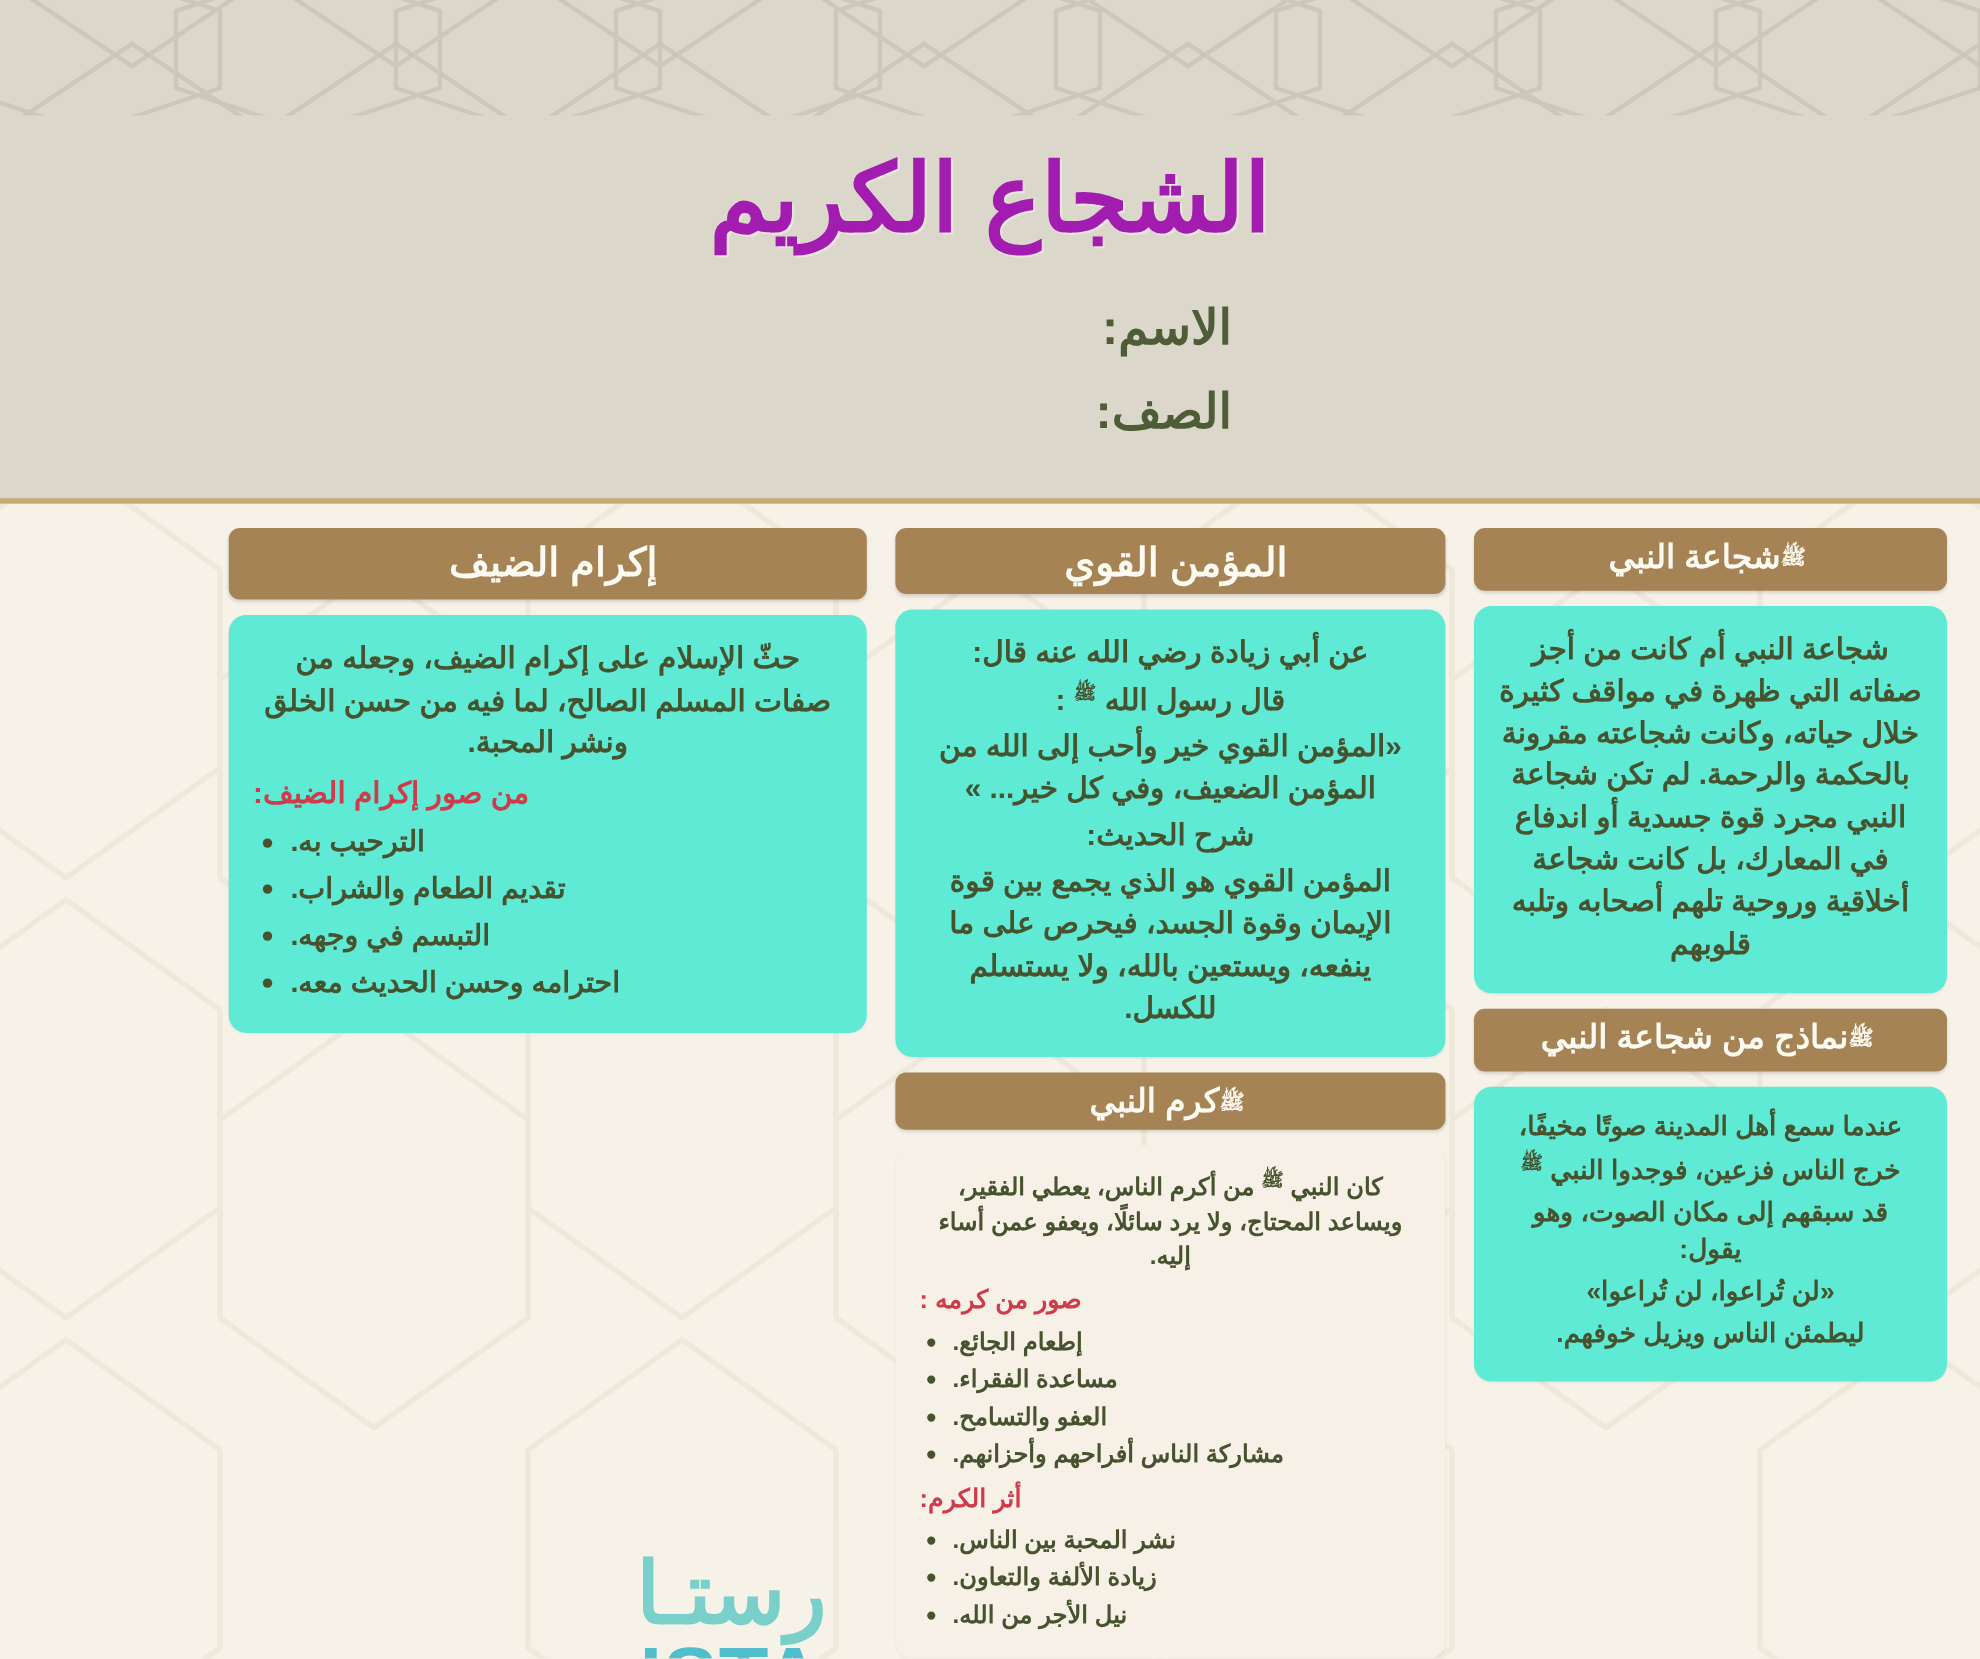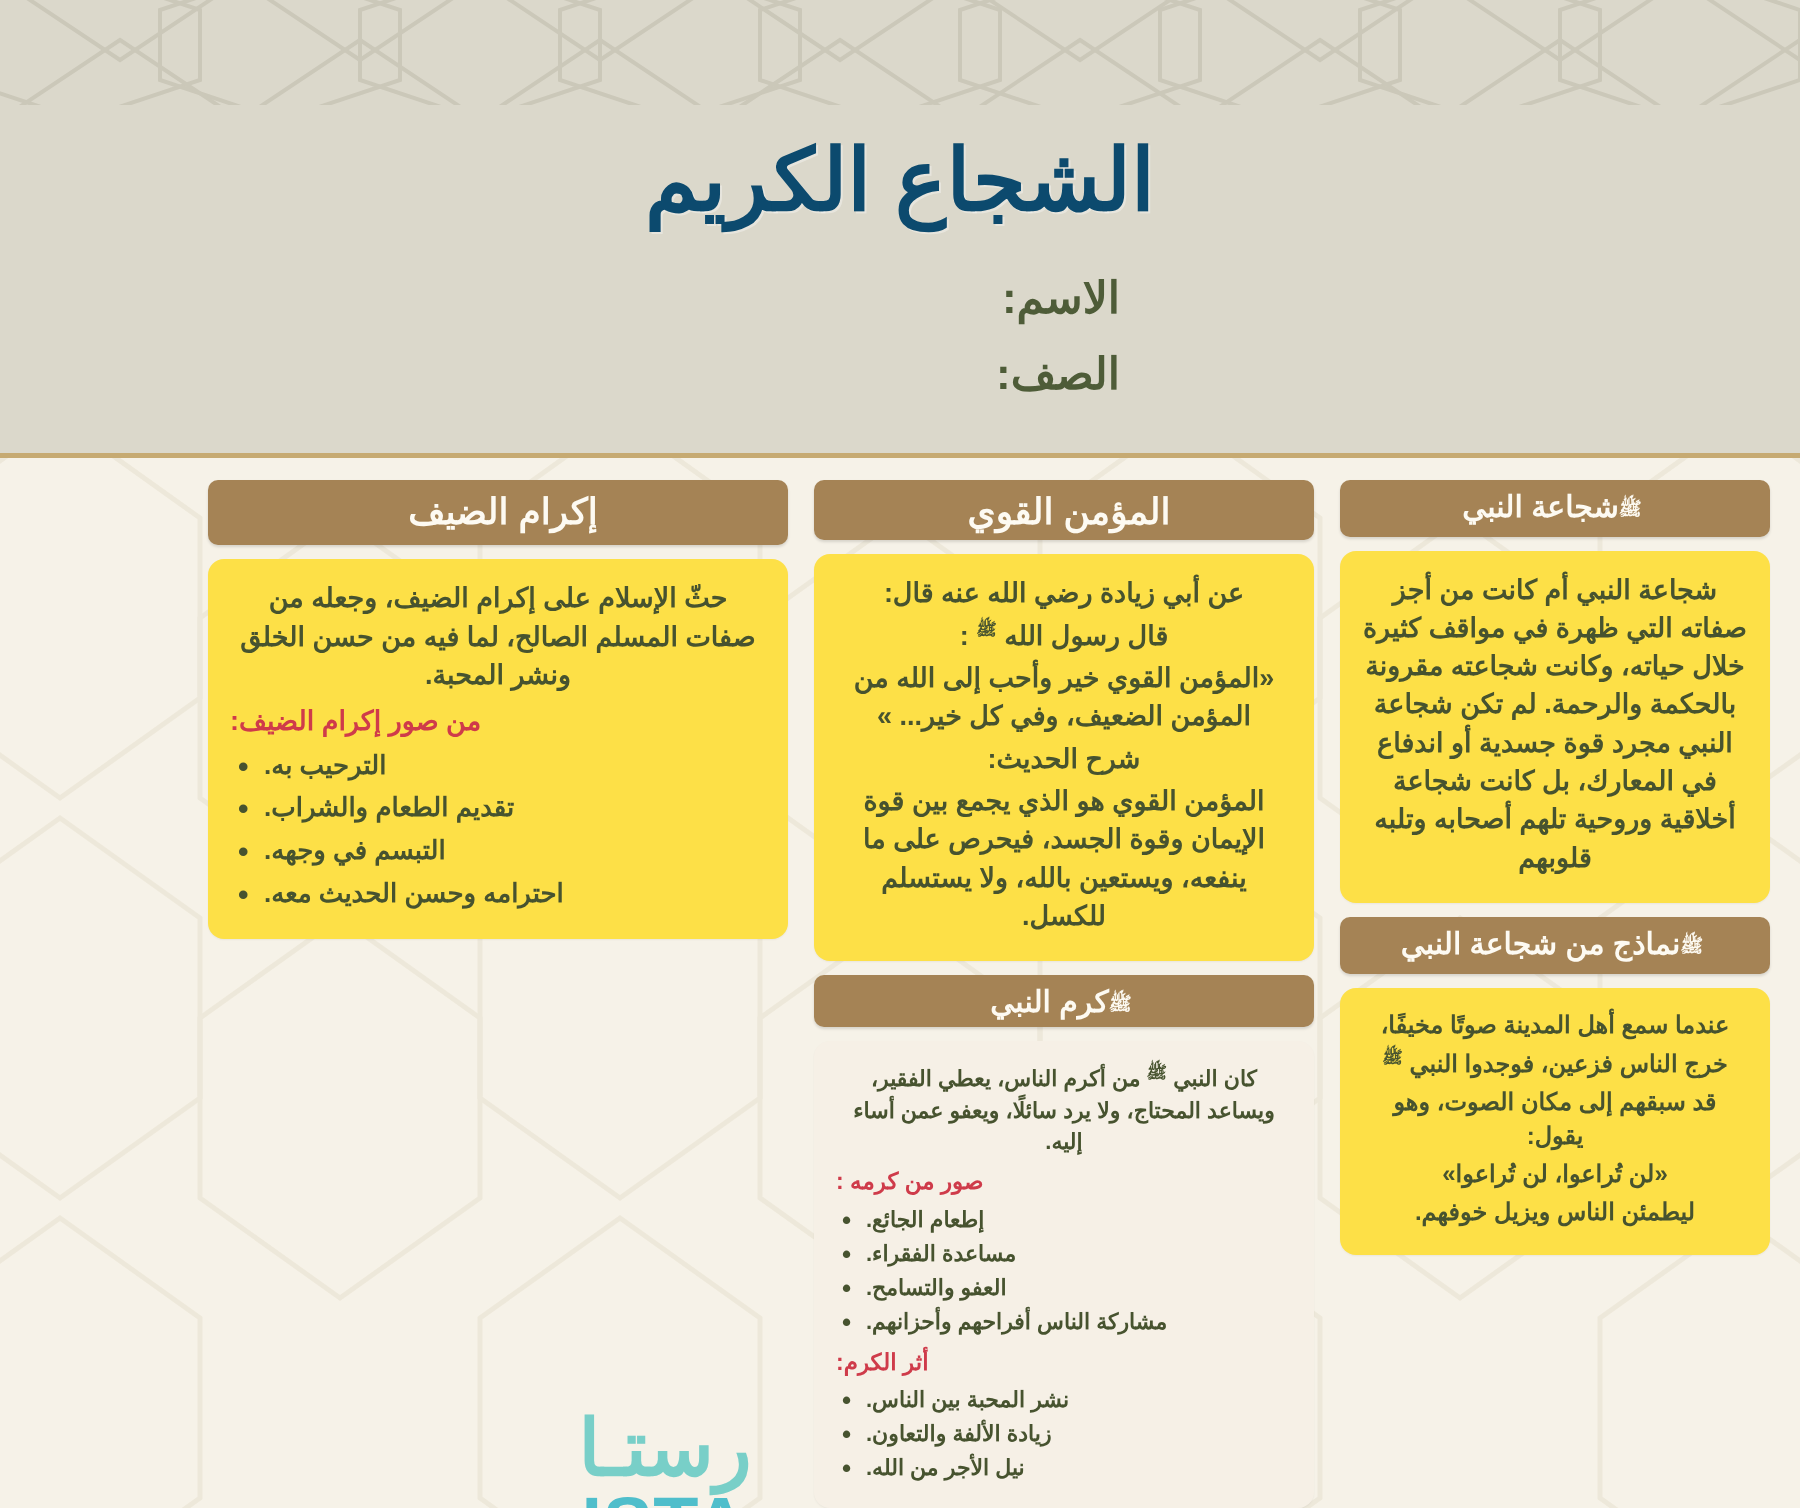--- a/index.html
+++ b/index.html
@@ -32,21 +32,21 @@
     width:1800px; height:105px;
     opacity:.55;
   }
 
   #title{
     position:absolute;
     top:130px; left:0; width:1800px;
     text-align:center;
     font-size:86px;
     font-weight:bold;
-    color:#0c4a6e;
+    color:#a21caf;
     letter-spacing:-1px;
     text-shadow:2px 2px 0 rgba(255,255,255,.35);
   }
 
   .field{
     position:absolute;
     right:680px;
     font-size:44px;
     font-weight:bold;
     color:#4e5c38;
@@ -111,21 +111,21 @@
   .sec-header.small{ font-size:30px; padding:10px 16px 12px 16px;}
   .sec-header .pbuh{
     font-size:19px;
     vertical-align:middle;
     margin-right:6px;
     letter-spacing:0;
   }
 
   
   .card{
-    background:#fde047;
+    background:#5eead4;
     border-radius:16px;
     padding:20px 22px 22px 22px;
     color:#47532f;
     text-align:center;
     line-height:1.42;
     box-shadow:0 1px 2px rgba(0,0,0,.05);
   }
   .card.pale{ background:#f6f0e6; }
 
   .card p{

